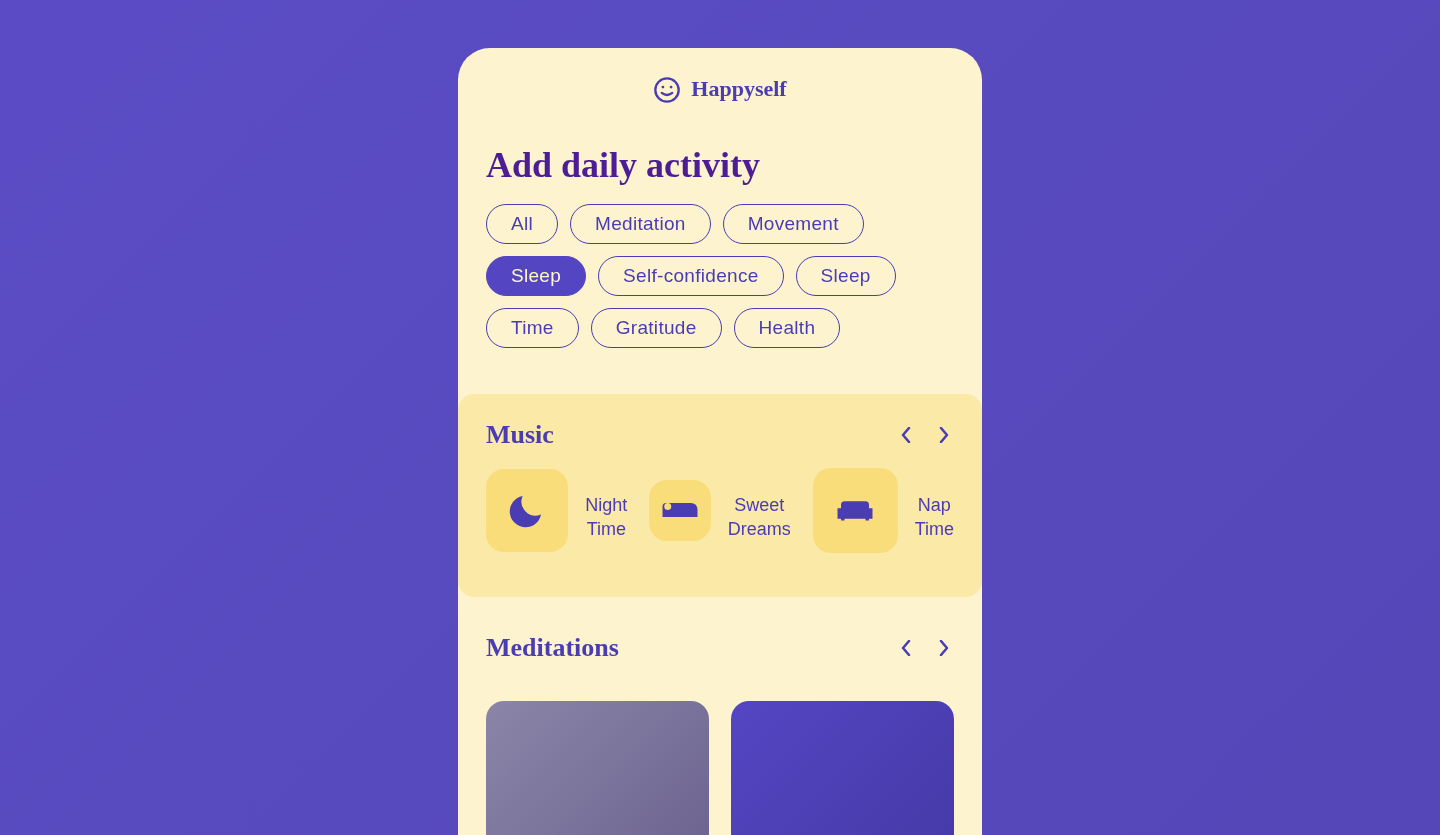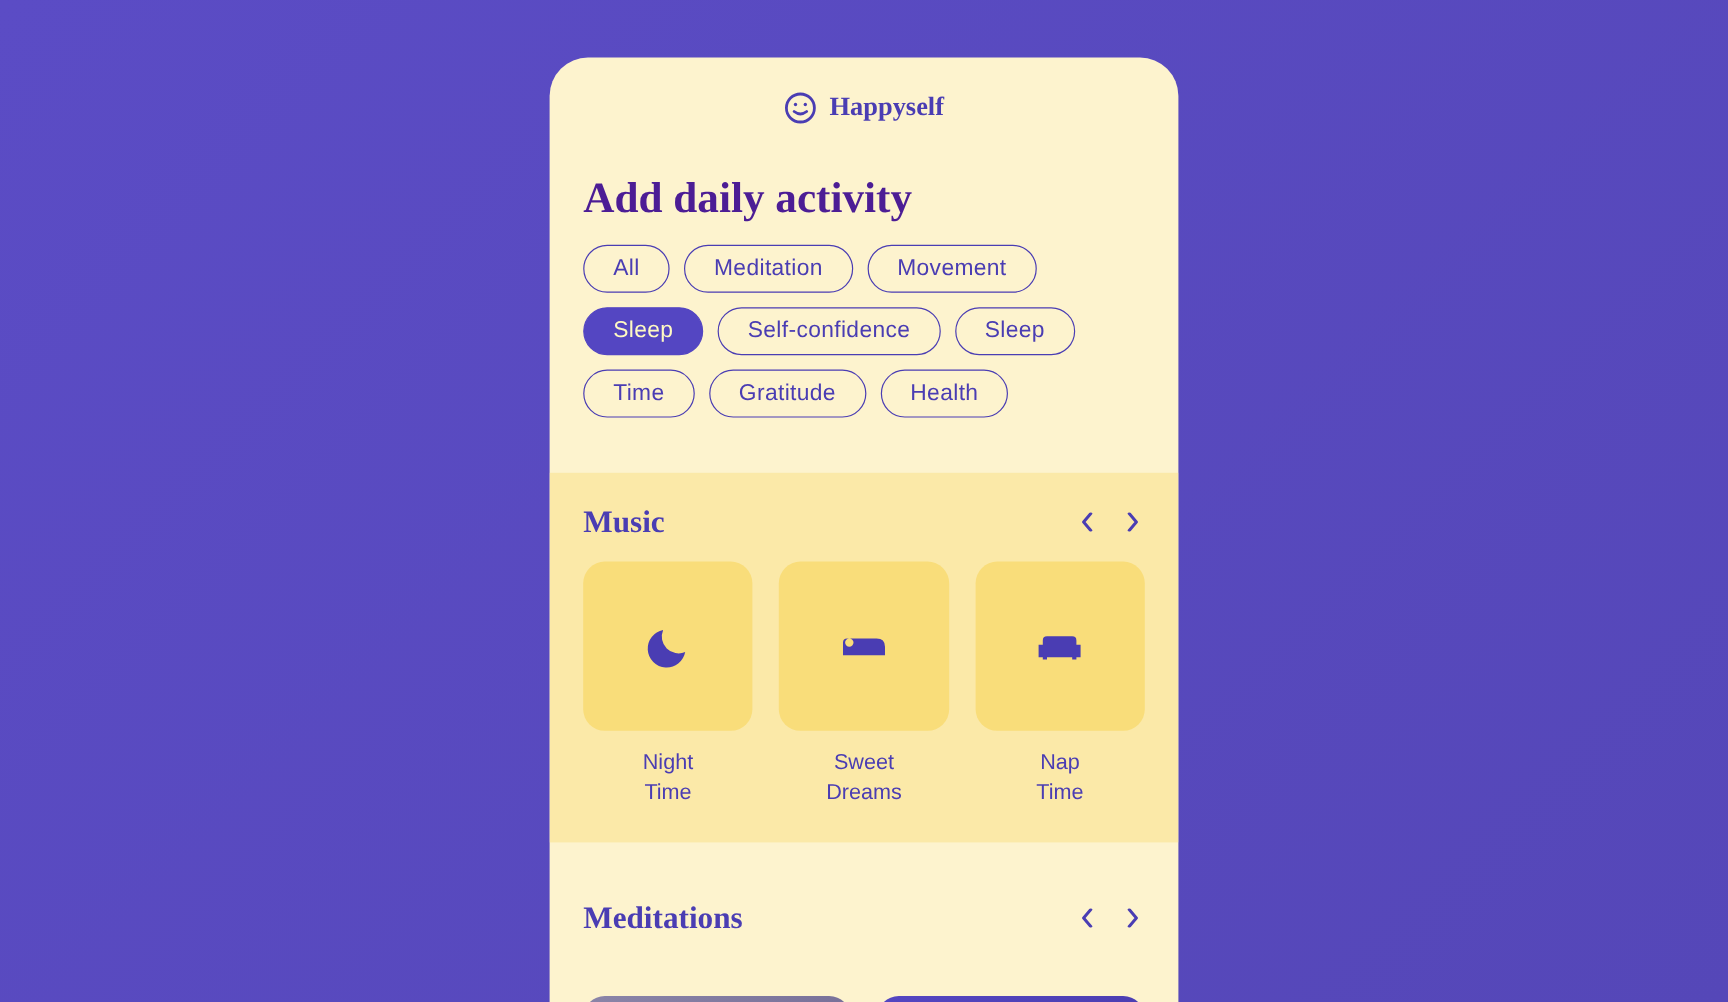--- a/index.html
+++ b/index.html
@@ -68,21 +68,22 @@
     letter-spacing: 0.3px;
   }
   .chip.active {
     background: #5446c2;
     color: #fef9c3;
     border-color: #5446c2;
   }
   .section {
     background: #fbe9a8;
     padding: 26px 28px 30px;
-    margin-bottom: 22px;
+    margin-bottom: 10px;
+    border-radius: 16px;
   }
   .section.transparent { background: transparent; padding-bottom: 10px; }
   .section-head {
     display: flex;
     justify-content: space-between;
     align-items: center;
     margin-bottom: 18px;
   }
   .section-title {
     font-family: Georgia, 'Times New Roman', serif;
@@ -100,23 +101,24 @@
     height: 20px;
     display: flex;
     align-items: center;
     justify-content: center;
   }
   .arrow svg { width: 10px; height: 16px; }
   .cards { display: flex; gap: 22px; }
   .card {
     flex: 1;
     display: flex;
-    flex-direction: column;
-    align-items: center;
-    cursor: pointer;
+    flex-direction: row;
+    align-items: center;
+    cursor: pointer;
+    gap: 17px;
   }
   .card-tile {
     width: 100%;
     aspect-ratio: 1;
     background: #f9dd7a;
     border-radius: 18px;
     display: flex;
     align-items: center;
     justify-content: center;
     margin-bottom: 14px;

